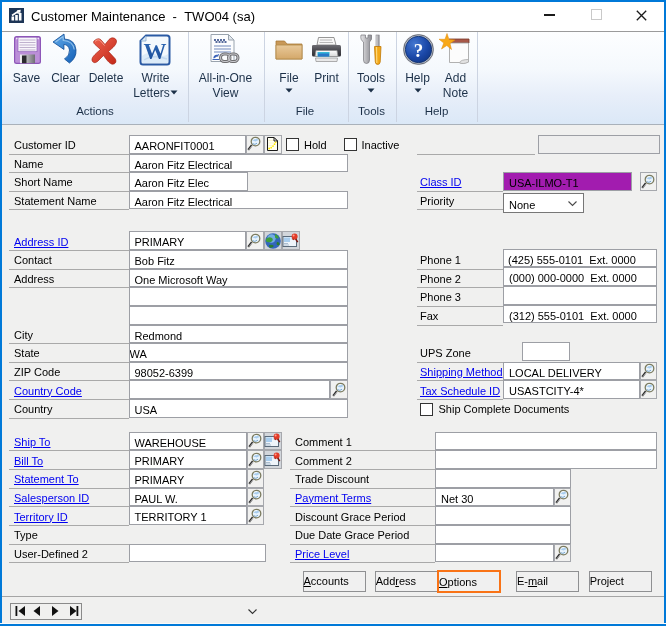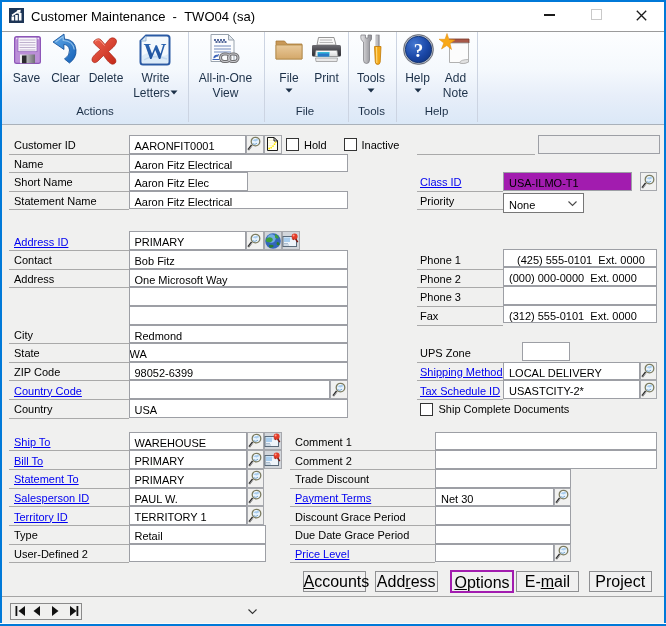--- a/index.html
+++ b/index.html
@@ -7,21 +7,21 @@
 .lbl{position:absolute;font-size:11px;color:#000;white-space:nowrap}
 .link{color:#0000f0;text-decoration:underline}
 .box{position:absolute;background:#fff;border:1px solid #9d9fa5;box-sizing:border-box;
 font-size:11px;color:#000;white-space:nowrap;overflow:hidden}
 .sep{position:absolute;height:1px;background:#a9a9a9}
 .btn16{position:absolute;background:#f1f1f0;border:1px solid #a6a8ad;box-sizing:border-box}
 .cb{position:absolute;width:13px;height:13px;background:#fff;border:1px solid #333;box-sizing:border-box}
 .rtxt{position:absolute;font-size:12px;color:#1c3048;text-align:center;white-space:nowrap}
 .rgrp{position:absolute;font-size:11.5px;color:#1c3048;text-align:center;white-space:nowrap}
 .btn{position:absolute;background:#f0f0f0;border:1px solid #8f9092;box-sizing:border-box;
-font-size:16px;color:#000;text-align:center}
+font-size:11px;color:#000;text-align:left}
 </style></head><body>
 <div id="win">
 <div class="abs" style="left:0;top:0;width:666px;height:2px;background:#0079d8"></div>
 <div class="abs" style="left:0;top:0;width:2px;height:626px;background:#0079d8"></div>
 <div class="abs" style="left:664px;top:0;width:2px;height:626px;background:#0079d8"></div>
 <div class="abs" style="left:0;top:622.5px;width:666px;height:1px;background:#fafafa"></div>
 <div class="abs" style="left:0;top:623.5px;width:666px;height:2.5px;background:#0079d8"></div>
 <div class="abs" style="left:2px;top:2px;width:662px;height:29px;background:#fff"></div>
 <div class="abs" style="left:2px;top:31px;width:662px;height:1px;background:#9b9b9b"></div>
 <svg class="abs" style="left:9px;top:8px" width="15" height="15" viewBox="0 0 15 15">
@@ -409,21 +409,20 @@
 <div class="box" style="left:128.5px;top:506.3px;width:118px;height:18.64px;line-height:21.04px;background:#fff"><span style="padding-left:5px">TERRITORY 1</span></div>
 <div class="btn16" style="left:246.5px;top:506.3px;width:17.5px;height:18.64px;background:#f1f1f0"></div>
 <svg style="position:absolute;left:246.5px;top:506.76px" width="17" height="18" viewBox="0 0 17 18">
 <line x1="5.8" y1="10.2" x2="2.2" y2="14.8" stroke="#2e2e2e" stroke-width="2"></line>
 <line x1="6.2" y1="10.6" x2="2.8" y2="14.9" stroke="#d8d8d8" stroke-width="0.7"></line>
 <circle cx="9.5" cy="6.6" r="4.3" fill="#e8f3fc" stroke="#7c7c60" stroke-width="1.3"></circle>
 <path d="M6.2 5.2 A4 3.6 0 0 1 12.6 5.0 L9.5 6.6 Z" fill="#a8cdee"></path>
 <path d="M6.6 8.6 a3.3 3.3 0 0 0 4.4 -0.4" fill="none" stroke="#6f9fc8" stroke-width="0.9"></path>
 <path d="M7.2 4.4 a2.8 2 0 0 1 2.6 -0.7" fill="none" stroke="#fff" stroke-width="1"></path>
 </svg>
-<div class="box" style="left:128.5px;top:524.9px;width:137px;height:18.64px;line-height:21.04px;background:#fff"><span style="padding-left:5px">Retail</span></div>
 <div class="box" style="left:128.5px;top:543.5px;width:137px;height:18.64px;line-height:21.04px;background:#fff"></div>
 <div class="sep" style="left:416.5px;top:153.5px;width:118.5px"></div>
 <div class="box" style="left:538px;top:134.9px;width:122px;height:18.64px;line-height:21.04px;background:#eeeeee"></div>
 <div class="lbl link" style="left:420px;top:173.3px;height:18.64px;line-height:18.64px">Class ID</div>
 <div class="sep" style="left:416.5px;top:190.8px;width:86.5px"></div>
 <div class="box" style="left:503px;top:172.1px;width:129px;height:18.64px;line-height:21.04px;background:#a21caf"><span style="padding-left:5px">USA-ILMO-T1</span></div>
 <div class="btn16" style="left:639.5px;top:172.1px;width:17.5px;height:18.64px;background:#f1f1f0"></div>
 <svg style="position:absolute;left:639.5px;top:172.64000000000001px" width="17" height="18" viewBox="0 0 17 18">
 <line x1="5.8" y1="10.2" x2="2.2" y2="14.8" stroke="#2e2e2e" stroke-width="2"></line>
 <line x1="6.2" y1="10.6" x2="2.8" y2="14.9" stroke="#d8d8d8" stroke-width="0.7"></line>
@@ -433,21 +432,21 @@
 <path d="M7.2 4.4 a2.8 2 0 0 1 2.6 -0.7" fill="none" stroke="#fff" stroke-width="1"></path>
 </svg>
 <div class="lbl" style="left:420px;top:192.0px;height:18.64px;line-height:18.64px">Priority</div>
 <div class="sep" style="left:416.5px;top:209.4px;width:86.5px"></div>
 <div class="box" style="left:503px;top:193.0px;width:81px;height:20.00px;line-height:22.40px;background:#fff;border-color:#777"><span style="padding-left:5px">None</span></div>
 <svg style="position:absolute;left:567px;top:200.78000000000003px" width="11" height="6" viewBox="0 0 10 6">
 <path d="M1 0.5 L5 4.5 L9 0.5" fill="none" stroke="#4a4a4a" stroke-width="1.1"></path>
     </svg>
 <div class="lbl" style="left:420px;top:251.1px;height:18.64px;line-height:18.64px">Phone 1</div>
 <div class="sep" style="left:416.5px;top:268.6px;width:86.5px"></div>
-<div class="box" style="left:503px;top:248.7px;width:154px;height:18.64px;line-height:21.04px;background:#fff"><span style="padding-left:13px">(425) 555-0101&nbsp;&nbsp;Ext. 0000</span></div>
+<div class="box" style="left:503px;top:248.7px;width:154px;height:18.64px;line-height:21.04px;background:#fff"><span style="padding-left:4px">(425) 555-0101&nbsp;&nbsp;Ext. 0000</span></div>
 <div class="lbl" style="left:420px;top:269.8px;height:18.64px;line-height:18.64px">Phone 2</div>
 <div class="sep" style="left:416.5px;top:287.2px;width:86.5px"></div>
 <div class="box" style="left:503px;top:267.4px;width:154px;height:18.64px;line-height:21.04px;background:#fff"><span style="padding-left:5px">(000) 000-0000&nbsp;&nbsp;Ext. 0000</span></div>
 <div class="lbl" style="left:420px;top:288.4px;height:18.64px;line-height:18.64px">Phone 3</div>
 <div class="sep" style="left:416.5px;top:305.9px;width:86.5px"></div>
 <div class="box" style="left:503px;top:286.0px;width:154px;height:18.64px;line-height:21.04px;background:#fff"></div>
 <div class="lbl" style="left:420px;top:307.1px;height:18.64px;line-height:18.64px">Fax</div>
 <div class="sep" style="left:416.5px;top:324.5px;width:86.5px"></div>
 <div class="box" style="left:503px;top:304.7px;width:154px;height:18.64px;line-height:21.04px;background:#fff"><span style="padding-left:5px">(312) 555-0101&nbsp;&nbsp;Ext. 0000</span></div>
 <div class="lbl" style="left:420px;top:344.3px;height:18.64px;line-height:18.64px">UPS Zone</div>
@@ -460,21 +459,21 @@
 <svg style="position:absolute;left:639.5px;top:362.28000000000003px" width="17" height="18" viewBox="0 0 17 18">
 <line x1="5.8" y1="10.2" x2="2.2" y2="14.8" stroke="#2e2e2e" stroke-width="2"></line>
 <line x1="6.2" y1="10.6" x2="2.8" y2="14.9" stroke="#d8d8d8" stroke-width="0.7"></line>
 <circle cx="9.5" cy="6.6" r="4.3" fill="#e8f3fc" stroke="#7c7c60" stroke-width="1.3"></circle>
 <path d="M6.2 5.2 A4 3.6 0 0 1 12.6 5.0 L9.5 6.6 Z" fill="#a8cdee"></path>
 <path d="M6.6 8.6 a3.3 3.3 0 0 0 4.4 -0.4" fill="none" stroke="#6f9fc8" stroke-width="0.9"></path>
 <path d="M7.2 4.4 a2.8 2 0 0 1 2.6 -0.7" fill="none" stroke="#fff" stroke-width="1"></path>
 </svg>
 <div class="lbl link" style="left:420px;top:381.6px;height:18.64px;line-height:18.64px">Tax Schedule ID</div>
 <div class="sep" style="left:416.5px;top:399.1px;width:86.5px"></div>
-<div class="box" style="left:503px;top:380.4px;width:136.5px;height:18.64px;line-height:21.04px;background:#fff"><span style="padding-left:5px">USASTCITY-2*</span></div>
+<div class="box" style="left:503px;top:380.4px;width:136.5px;height:18.64px;line-height:21.04px;background:#fff"><span style="padding-left:5px">USASTCITY-4*</span></div>
 <div class="btn16" style="left:639.5px;top:380.4px;width:17.5px;height:18.64px;background:#f1f1f0"></div>
 <svg style="position:absolute;left:639.5px;top:380.92px" width="17" height="18" viewBox="0 0 17 18">
 <line x1="5.8" y1="10.2" x2="2.2" y2="14.8" stroke="#2e2e2e" stroke-width="2"></line>
 <line x1="6.2" y1="10.6" x2="2.8" y2="14.9" stroke="#d8d8d8" stroke-width="0.7"></line>
 <circle cx="9.5" cy="6.6" r="4.3" fill="#e8f3fc" stroke="#7c7c60" stroke-width="1.3"></circle>
 <path d="M6.2 5.2 A4 3.6 0 0 1 12.6 5.0 L9.5 6.6 Z" fill="#a8cdee"></path>
 <path d="M6.6 8.6 a3.3 3.3 0 0 0 4.4 -0.4" fill="none" stroke="#6f9fc8" stroke-width="0.9"></path>
 <path d="M7.2 4.4 a2.8 2 0 0 1 2.6 -0.7" fill="none" stroke="#fff" stroke-width="1"></path>
 </svg>
 <div class="cb" style="left:419.5px;top:403.1px"></div>
@@ -513,21 +512,21 @@
 <svg style="position:absolute;left:554px;top:544.04px" width="17" height="18" viewBox="0 0 17 18">
 <line x1="5.8" y1="10.2" x2="2.2" y2="14.8" stroke="#2e2e2e" stroke-width="2"></line>
 <line x1="6.2" y1="10.6" x2="2.8" y2="14.9" stroke="#d8d8d8" stroke-width="0.7"></line>
 <circle cx="9.5" cy="6.6" r="4.3" fill="#e8f3fc" stroke="#7c7c60" stroke-width="1.3"></circle>
 <path d="M6.2 5.2 A4 3.6 0 0 1 12.6 5.0 L9.5 6.6 Z" fill="#a8cdee"></path>
 <path d="M6.6 8.6 a3.3 3.3 0 0 0 4.4 -0.4" fill="none" stroke="#6f9fc8" stroke-width="0.9"></path>
 <path d="M7.2 4.4 a2.8 2 0 0 1 2.6 -0.7" fill="none" stroke="#fff" stroke-width="1"></path>
 </svg>
 <div class="btn" style="left:302.5px;top:571.3px;width:63px;height:21px;line-height:19px"><u>A</u>ccounts</div>
 <div class="btn" style="left:374.7px;top:571.3px;width:63px;height:21px;line-height:19px">Add<u>r</u>ess</div>
-<div class="btn" style="left:450px;top:570.3px;width:64px;height:23px;line-height:21px;border:2px solid #a21caf;background:#f0f0f0"><u>O</u>ptions</div>
+<div class="btn" style="left:437px;top:570.3px;width:64px;height:23px;line-height:21px;border:2px solid #f97316;background:#f0f0f0"><u>O</u>ptions</div>
 <div class="btn" style="left:515.9px;top:571.3px;width:63px;height:21px;line-height:19px">E-<u>m</u>ail</div>
 <div class="btn" style="left:588.7px;top:571.3px;width:63px;height:21px;line-height:19px">Project</div>
 <div class="sep" style="left:2px;top:595.5px;width:662px;background:#a5a5a5"></div>
 <div class="abs" style="left:9.5px;top:602.5px;width:72px;height:17px;border:1px solid #8a8a8a;box-sizing:border-box"></div>
 <svg class="abs" style="left:13px;top:605px" width="66" height="12" viewBox="0 0 66 12">
 <g fill="#111">
         <rect x="2.5" y="1" width="1.8" height="10"></rect>
         <path d="M12 1 L12 11 L5.5 6 Z"></path>
 <path d="M27 1 L27 11 L20.5 6 Z"></path>
 <path d="M39 1 L39 11 L45.5 6 Z"></path>

